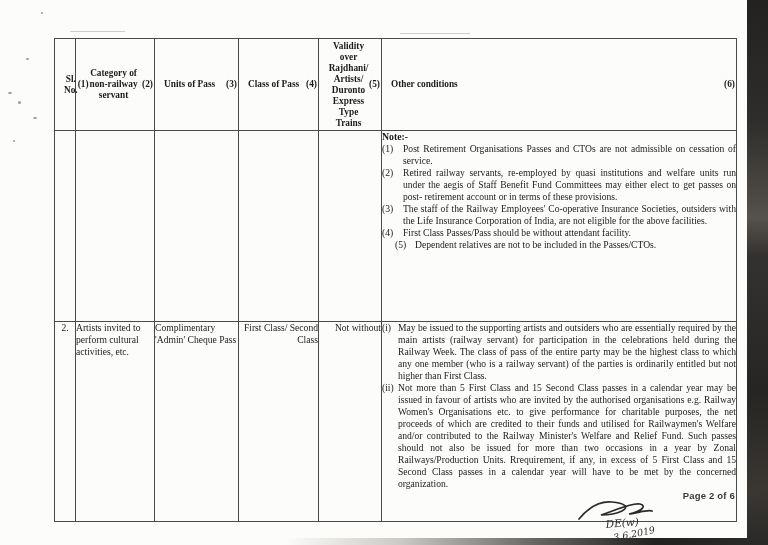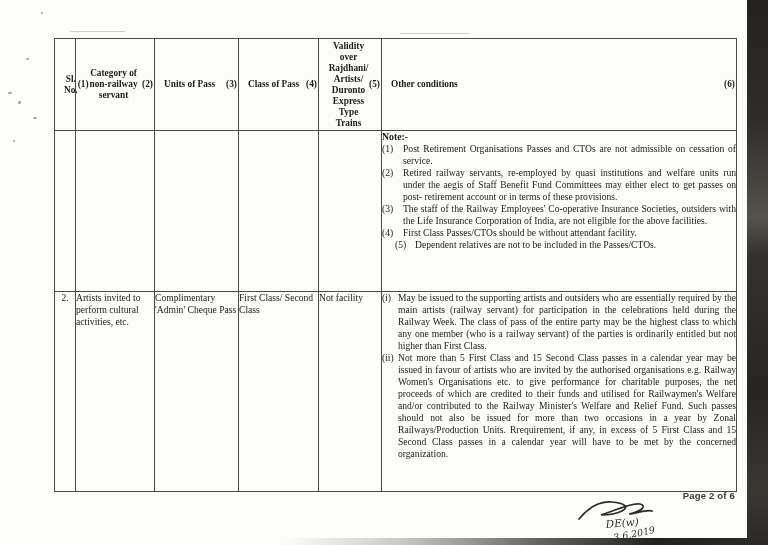--- a/index.html
+++ b/index.html
@@ -31,21 +31,21 @@
     font-size:9.6px;line-height:12px;font-weight:normal;
   }
   .hwrap{
     display:flex;flex-direction:row;justify-content:space-between;
     align-items:center;height:87px;padding:2px 1px;
     text-align:center;font-weight:bold;font-size:9.3px;line-height:11px;margin-left:8px;
   }
   .hnum{font-weight:bold;font-size:9.4px;}
 
   .cell-pad{padding:3px 2px 0 3px;}
-  .cell-center{text-align:left;padding-top:3px;}
+  .cell-center{text-align:right;padding-top:3px;}
   .sl-cell{text-align:center;padding-top:4px;}
 
   .cond-cell{padding:3px 5px 0 8px;}
   .note-label{font-weight:bold;font-size:9.8px;line-height:12px;}
   .item{display:flex;}
   .item .marker{flex:0 0 21px;white-space:nowrap;}
   .item .mtext{flex:1;text-align:justify;}
   .item.indent5{margin-left:13px;}
   .item.indent5 .marker{flex:0 0 20px;}
   .cond .marker{flex:0 0 16px;}
@@ -115,21 +115,21 @@
       </div>
     </th>
     <th>
       <div class="hwrap">
         <span>Other conditions</span>
         <span class="hnum">(6)</span>
       </div>
     </th>
   </tr>
 
-  <tr style="height:161px">
+  <tr style="height:191px">
     <td></td>
     <td></td>
     <td></td>
     <td></td>
     <td></td>
     <td class="cond-cell">
       <div class="note-label">Note:-</div>
       <div class="item">
         <span class="marker">(1)</span>
         <span class="mtext">Post Retirement Organisations Passes and CTOs are not admissible on cessation of service.</span>
@@ -137,35 +137,35 @@
       <div class="item">
         <span class="marker">(2)</span>
         <span class="mtext">Retired railway servants, re-employed by quasi institutions and welfare units run under the aegis of Staff Benefit Fund Committees may either elect to get passes on post- retirement account or in terms of these provisions.</span>
       </div>
       <div class="item">
         <span class="marker">(3)</span>
         <span class="mtext">The staff of the Railway Employees' Co-operative Insurance Societies, outsiders with the Life Insurance Corporation of India, are not eligible for the above facilities.</span>
       </div>
       <div class="item">
         <span class="marker">(4)</span>
-        <span class="mtext">First Class Passes/CTOs should be without attendant facility.</span>
+        <span class="mtext">First Class Passes/Pass should be without attendant facility.</span>
       </div>
       <div class="item indent5">
         <span class="marker">(5)</span>
         <span class="mtext">Dependent relatives are not to be included in the Passes/CTOs.</span>
       </div>
     </td>
   </tr>
 
   <tr style="height:200px">
     <td class="sl-cell">2.</td>
     <td class="cell-pad">Artists invited to perform cultural activities, etc.</td>
     <td class="cell-pad">Complimentary 'Admin' Cheque Pass</td>
     <td class="cell-center">First Class/ Second Class</td>
-    <td class="cell-center">Not facility</td>
+    <td class="cell-center">Not without</td>
     <td class="cond-cell">
       <div class="item cond">
         <span class="marker">(i)</span>
         <span class="mtext">May be issued to the supporting artists and outsiders who are essentially required by the main artists (railway servant) for participation in the celebrations held during the Railway Week. The class of pass of the entire party may be the highest class to which any one member (who is a railway servant) of the parties is ordinarily entitled but not higher than First Class.</span>
       </div>
       <div class="item cond">
         <span class="marker">(ii)</span>
         <span class="mtext">Not more than 5 First Class and 15 Second Class passes in a calendar year may be issued in favour of artists who are invited by the authorised organisations e.g. Railway Women's Organisations etc. to give performance for charitable purposes, the net proceeds of which are credited to their funds and utilised for Railwaymen's Welfare and/or contributed to the Railway Minister's Welfare and Relief Fund. Such passes should not also be issued for more than two occasions in a year by Zonal Railways/Production Units. Rrequirement, if any, in excess of 5 First Class and 15 Second Class passes in a calendar year will have to be met by the concerned organization.</span>
       </div>
     </td>

